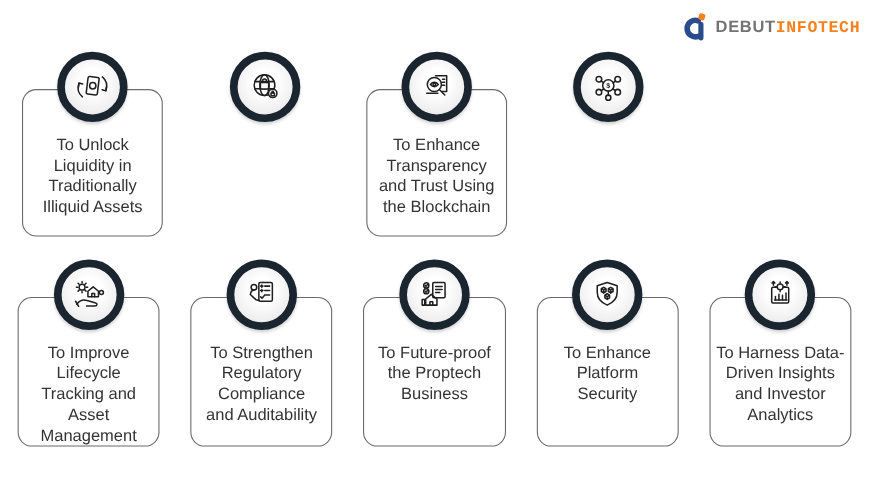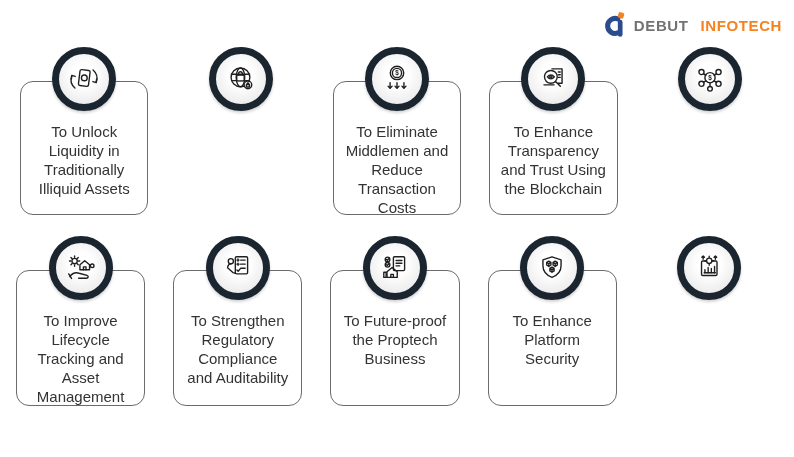--- a/index.html
+++ b/index.html
@@ -10,21 +10,21 @@
     font-family:"Liberation Sans",sans-serif;
     overflow:hidden;
   }
   
   .logo{
     position:absolute;top:10px;right:12px;
     display:flex;align-items:center;gap:5px;
   }
   .logo-text{font-weight:700;font-size:15px;letter-spacing:.6px;white-space:nowrap;}
   .logo-debut{color:#737373;}
-  .logo-infotech{color:#f5821f;margin-left:12px;}
+  .logo-infotech{color:#f5821f;margin-left:0;font-family:Liberation Mono, monospace;}
   
   .row{
     display:grid;
     grid-template-columns:repeat(5,1fr);
     gap:28px;
     padding:0 20px;
   }
   .row1{margin-top:47px;}
   .row2{margin-top:21px;padding-left:16px;}
   .cell{display:flex;flex-direction:column;align-items:center;}
@@ -102,39 +102,20 @@
           <path d="M6.2 10.5 h16.6 M6.2 16.5 h16.6"></path>
           <rect class="fw" x="11" y="11.2" width="7" height="5.6" rx="1"></rect>
           <path d="M12.8 11.2 v-1.3 a1.7 1.7 0 0 1 3.4 0 v1.3"></path>
           <circle class="fw" cx="21.5" cy="20.5" r="3.6"></circle>
           <rect x="20" y="20.2" width="3" height="2.3" rx="0.5"></rect>
           <path d="M20.8 20.2 v-0.7 a0.7 0.7 0 0 1 1.4 0 v0.7"></path>
         </svg>
       </div>
     </div>
 
-    <div class="cell">
-      <div class="badge">
-        <svg class="ic" width="32" height="32" viewBox="0 0 30 30">
-          <circle cx="15" cy="9.3" r="6.3"></circle>
-          <circle cx="15" cy="9.3" r="4.3"></circle>
-          <text x="15" y="11.4" text-anchor="middle">$</text>
-          <path d="M8.5 18.5 v5.3 M6.6 21.7 l1.9 2.1 1.9 -2.1"></path>
-          <path d="M15 18.5 v5.3 M13.1 21.7 l1.9 2.1 1.9 -2.1"></path>
-          <path d="M21.5 18.5 v5.3 M19.6 21.7 l1.9 2.1 1.9 -2.1"></path>
-        </svg>
-      </div>
-      <div class="card">
-        <div class="card-text">To Eliminate
-Middlemen and
-Reduce
-Transaction
-Costs</div>
-      </div>
-    </div>
 
     <div class="cell">
       <div class="badge">
         <svg class="ic" width="32" height="32" viewBox="0 0 30 30">
           <path d="M14 5.5 h9.5 v13.5 h-4"></path>
           <path d="M20 8.5 h1.8 M20 11 h1.8 M20 13.5 h1.8"></path>
           <path d="M6.5 20.5 h9.5"></path>
           <circle class="fw" cx="13" cy="13" r="6"></circle>
           <path d="M9.7 13 c2 -2.5 4.6 -2.5 6.6 0 c-2 2.5 -4.6 2.5 -6.6 0 z"></path>
           <circle cx="13" cy="13" r="1.1"></circle>
@@ -252,16 +233,22 @@
         <svg class="ic" width="32" height="32" viewBox="0 0 30 30">
           <rect x="8" y="8.5" width="14.5" height="13.5" rx="1.2"></rect>
           <path d="M11.2 19.5 v-3 M14.2 19.5 v-5 M17.2 19.5 v-4 M20.2 19.5 v-6"></path>
           <path d="M10.5 19.5 h10.5"></path>
           <circle class="fw" cx="15.2" cy="8.2" r="2.5"></circle>
           <path d="M15.2 4.9 v-0.9 M15.2 11.5 v0.9 M11.9 8.2 h-0.9 M18.5 8.2 h0.9"></path>
           <path d="M9.5 6.8 v-3 M8.3 5 l1.2 -1.2 1.2 1.2"></path>
           <path d="M21 6.8 v-3 M19.8 5 l1.2 -1.2 1.2 1.2"></path>
         </svg>
       </div>
+      <div class="card">
+        <div class="card-text">To Harness Data-
+Driven Insights
+and Investor
+Analytics</div>
+      </div>
     </div>
 
   </div>
 </div>
 
 </body></html>

